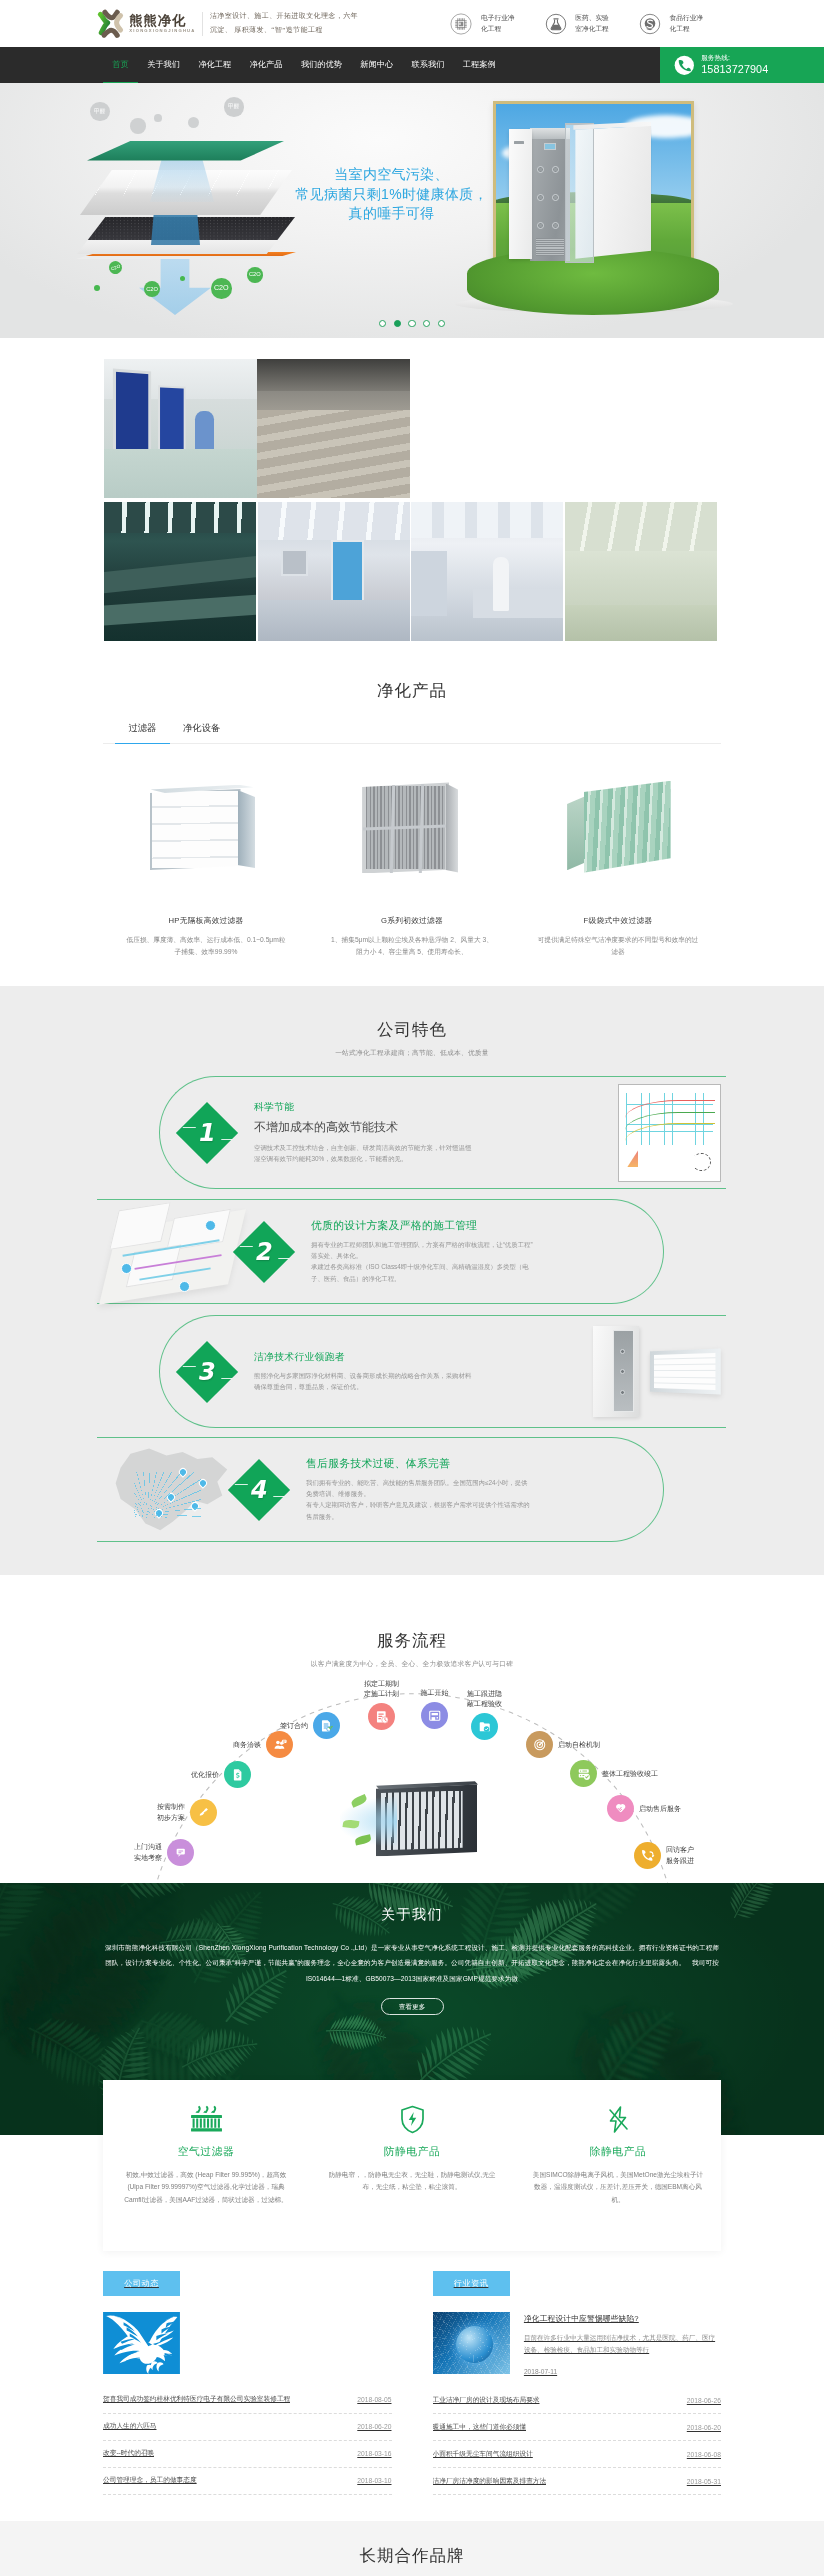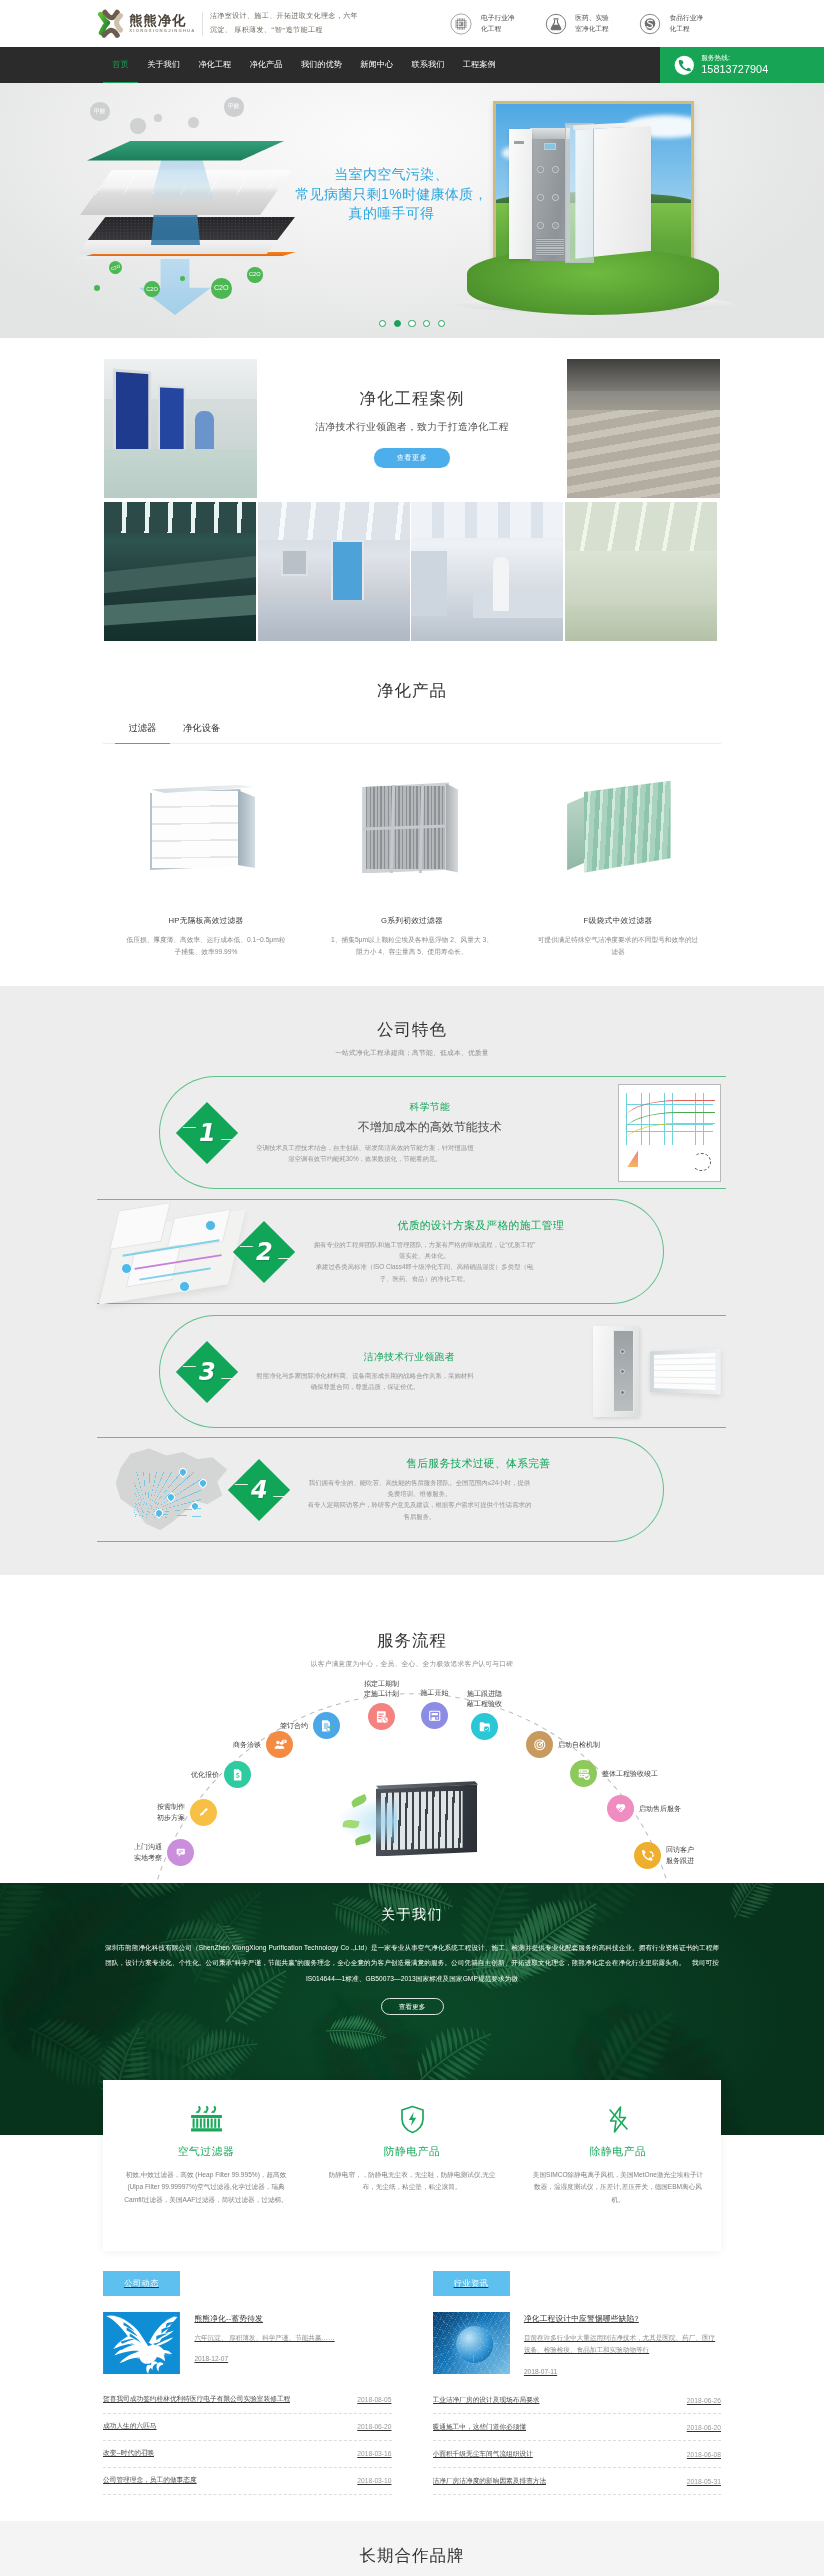--- a/index.html
+++ b/index.html
@@ -253,21 +253,21 @@
   .r4{left:0px;top:364px;width:560px;height:105px;}
   .dia{width:44px;height:44px;background:#11a558;transform:rotate(45deg);
        display:flex;align-items:center;justify-content:center;flex:0 0 44px;position:relative;}
   .dia span{transform:rotate(-45deg);color:#fff;font-size:24px;font-style:italic;font-weight:700;
        font-family:"DejaVu Sans",sans-serif;line-height:1;text-shadow:0.5px 1px 1.5px rgba(0,0,0,.18);
        margin-top:-1px;}
   .dia:before{content:"";position:absolute;right:3.6px;top:7.2px;width:0.8px;height:11.3px;
        background:rgba(255,255,255,.85);transform:rotate(45deg);}
   .dia:after{content:"";position:absolute;left:4.6px;bottom:6.7px;width:0.8px;height:13.4px;
        background:rgba(255,255,255,.85);transform:rotate(45deg);}
-  .ft-txt{padding:0 12.4px 0 25px;flex:1;text-align:center;}
+  .ft-txt{padding:0 12.4px 0 25px;flex:1;}
   .ft-h{font-size:9.8px;font-weight:400;color:#11a558;letter-spacing:0.3px;}
   .r2 .ft-h,.r4 .ft-h{font-size:10.8px;}
   .ft-sub{font-size:12px;color:#4a4a4a;margin-top:5.7px;}
   .ft-d{font-size:6.4px;color:#959595;line-height:11.3px;margin-top:5.7px;max-width:222px;}
   .ft-d.pre{white-space:pre-line;max-width:227px;}
   .ft-img{flex:0 0 auto;position:relative;}
   
   .chart-img{width:103px;height:98px;background:#fff;border:0.5px solid #b9b9b9;overflow:hidden;}
   .ch-grid{position:absolute;left:7.2px;top:8.2px;right:7.2px;height:52px;
      background:repeating-linear-gradient(90deg,#6fd4e0 0 0.5px,transparent 0.5px 7.7px),
@@ -611,25 +611,20 @@
 
 <section class="cases">
   <div class="wrap cases-in">
     <div class="cs-row1">
       <div class="cs-ph ph-a">
         <div class="ph-ceil2"></div>
         <div class="ph-door2"></div>
         <div class="ph-door3"></div>
         <div class="ph-worker"></div>
         <div class="ph-floor2"></div>
-      </div>
-      <div class="cs-mid">
-        <h2 class="cs-title">净化工程案例</h2>
-        <p class="cs-sub">洁净技术行业领跑者，致力于打造净化工程</p>
-        <a class="cs-btn">查看更多</a>
       </div>
       <div class="cs-ph ph-b">
         <div class="wk-ceil"></div>
         <div class="wk-benches"></div>
       </div>
     </div>
     <div class="cs-row2">
       <div class="cs-ph ph-c">
         <div class="cv-ceil"></div>
         <div class="cv-belt"></div>
@@ -2160,25 +2155,20 @@
 
               <path d="M96 97 C100 95 105 96 107 100 C104 101 101 101 99 104 C97 107 96 110 97 113
                        C92 110 92 102 96 97Z"></path>
               <path d="M106 100 C110 97 116 98 118 102 C115 103 112 104 110 107 C108 110 108 113 109 116
                        C104 113 103 105 106 100Z"></path>
               <path d="M86 104 C90 102 95 103 97 107 C94 108 91 110 90 113 C88 116 88 119 89 121
                        C84 118 83 109 86 104Z"></path>
             </g>
           </svg>
         </div>
-        <div class="nw-ft">
-          <h3 class="nw-h">熊熊净化--蓄势待发</h3>
-          <p class="nw-d">六年沉淀、 厚积薄发、科学严谨、节能共赢……</p>
-          <span class="nw-dt">2018-12-07</span>
-        </div>
       </div>
       <ul class="nw-list" id="nwlistL">
           <li>
             <span class="t">贺喜我司成功签约桂林优利特医疗电子有限公司实验室装修工程</span>
             <span class="d">2018-08-05</span>
           </li>
           <li>
             <span class="t">成功人生的六匹马</span>
             <span class="d">2018-06-20</span>
           </li>

